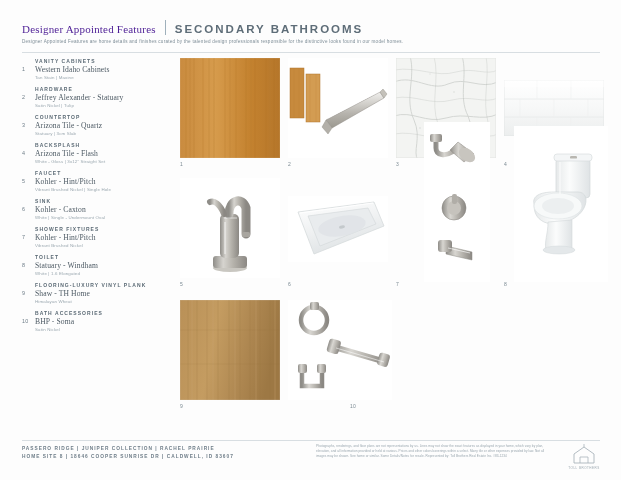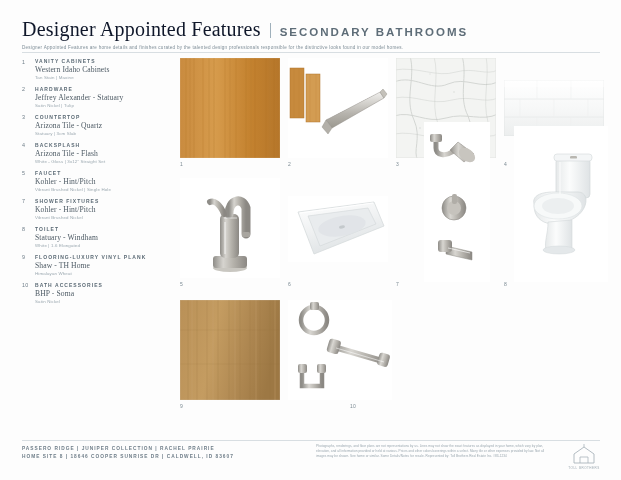--- a/index.html
+++ b/index.html
@@ -19,22 +19,22 @@
   
   .header {
     position: absolute; left: 22px; top: 18px; width: 578px;
   }
   .title-row {
     display: flex; align-items: baseline; gap: 9px;
     border-bottom: 0;
   }
   .title-main {
     font-family: "Liberation Serif", serif;
-    font-size: 20px;
-    color: #0f172a;
+    font-size: 11px;
+    color: #4c1d95;
     letter-spacing: 0.2px;
     font-weight: 400;
   }
   .title-divider {
     width: 1px; height: 15px; background: #9fb0bb; display: inline-block;
     transform: translateY(2px);
   }
   .title-sub {
     font-size: 11.5px;
     color: #5e6d78;
@@ -50,21 +50,21 @@
   .header-rule {
     position: absolute; left: 22px; top: 52px; width: 578px; height: 1px;
     background: #d8dee2;
   }
 
   
   .legend {
     position: absolute; left: 22px; top: 58px; width: 152px;
   }
   .legend-item {
-    display: flex; align-items: flex-start;
+    display: flex; align-items: center;
     margin-bottom: 5.6px;
   }
   .legend-num {
     width: 13px; flex: 0 0 13px;
     font-size: 5.4px; color: #6e7d88; padding-top: 0.5px;
     letter-spacing: 0.2px;
   }
   .legend-body { flex: 1 1 auto; }
   .legend-cat {
     font-size: 5.0px; color: #5b6a75; letter-spacing: 1.05px;
@@ -172,20 +172,28 @@
 
     <div class="legend-item">
       <div class="legend-num">5</div>
       <div class="legend-body">
         <div class="legend-cat">FAUCET</div>
         <div class="legend-name">Kohler - Hint/Pitch</div>
         <div class="legend-desc">Vibrant Brushed Nickel  |  Single Hole</div>
       </div>
     </div>
 
+    <div class="legend-item">
+      <div class="legend-num">6</div>
+      <div class="legend-body">
+        <div class="legend-cat">SINK</div>
+        <div class="legend-name">Kohler - Caxton</div>
+        <div class="legend-desc">White  |  Single - Undermount Oval</div>
+      </div>
+    </div>
 
     <div class="legend-item">
       <div class="legend-num">7</div>
       <div class="legend-body">
         <div class="legend-cat">SHOWER FIXTURES</div>
         <div class="legend-name">Kohler - Hint/Pitch</div>
         <div class="legend-desc">Vibrant Brushed Nickel</div>
       </div>
     </div>
 

